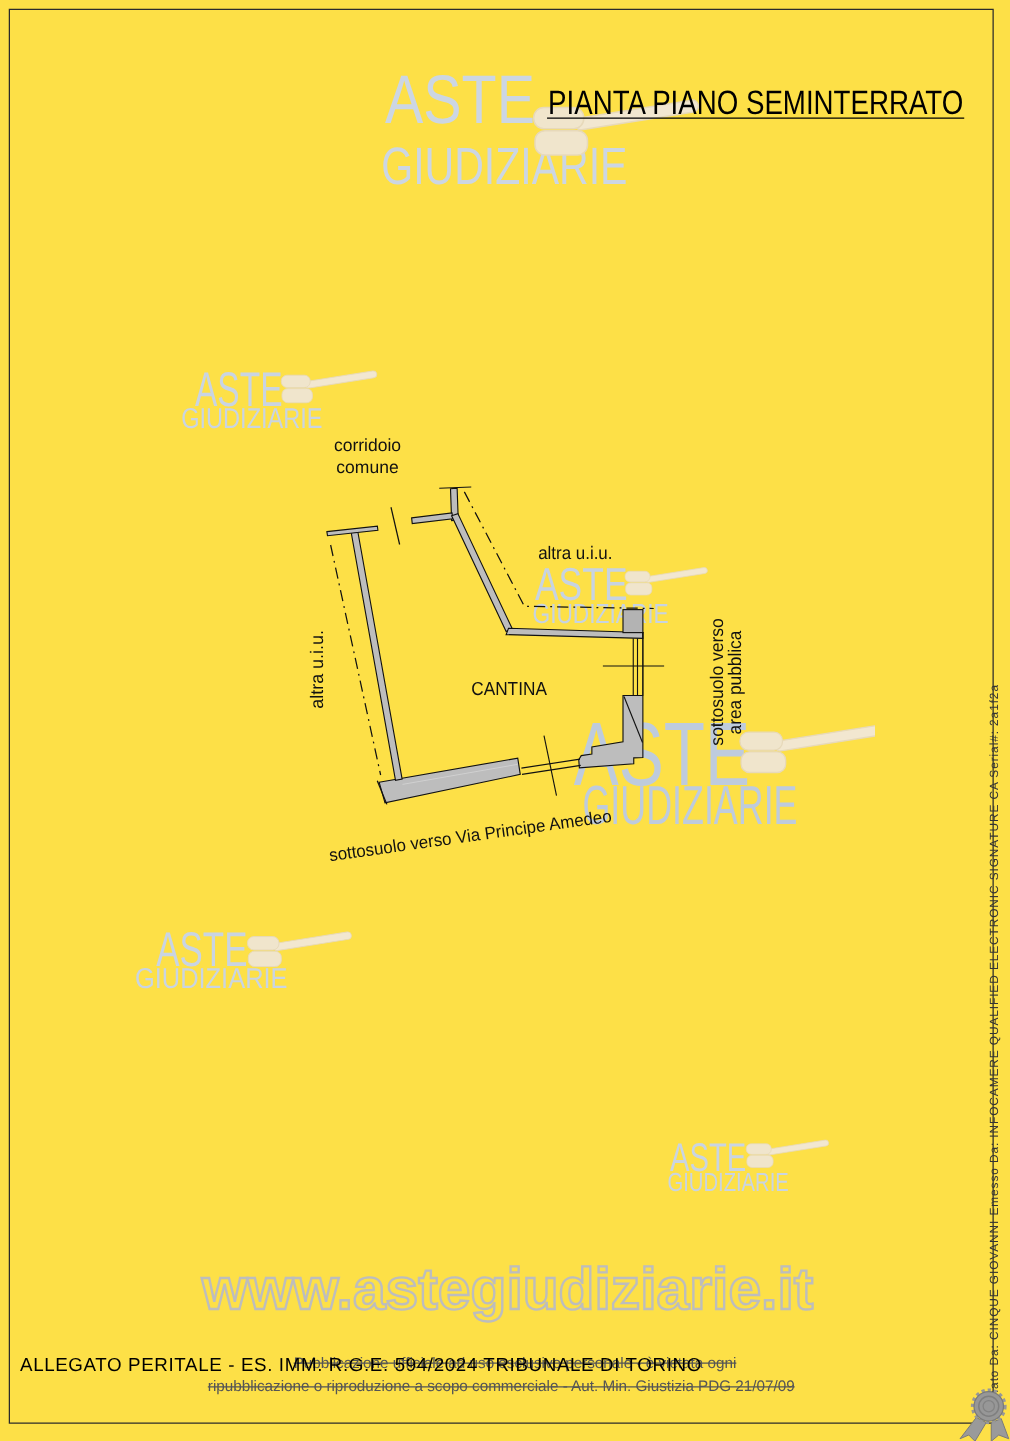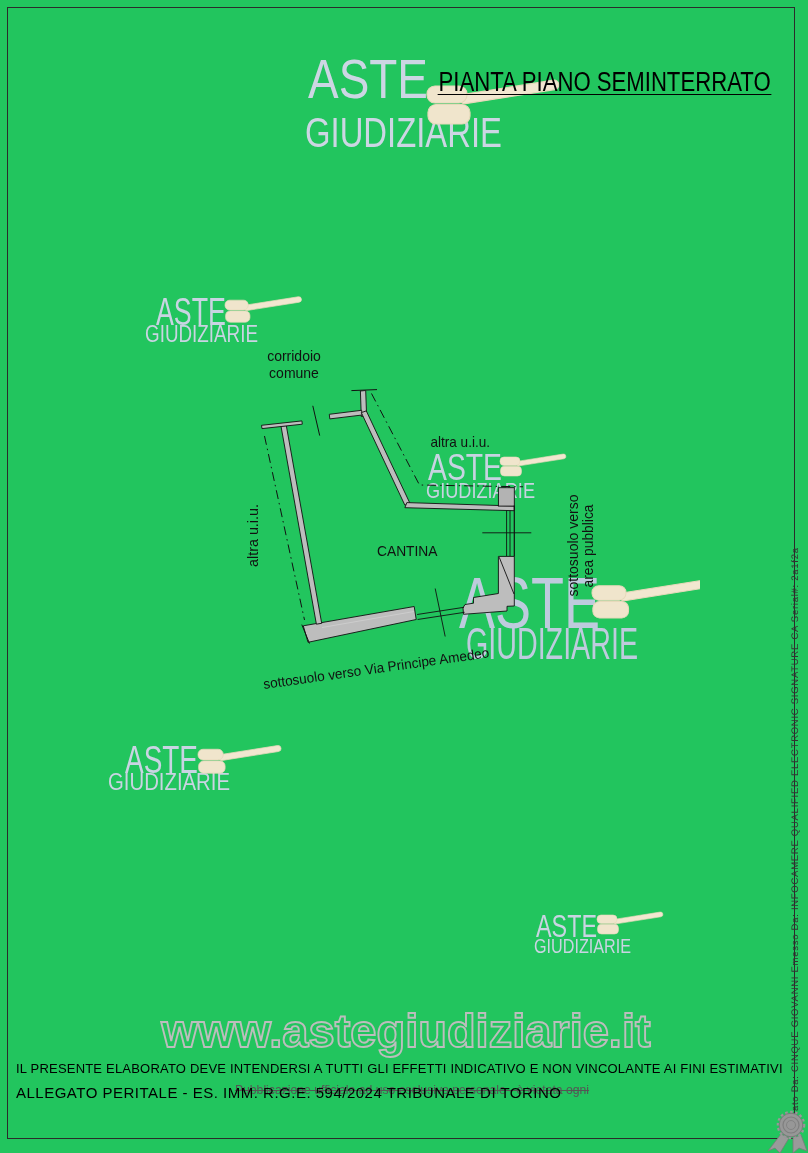--- a/index.html
+++ b/index.html
@@ -1,17 +1,17 @@
 <!DOCTYPE html>
 <html><head>
 <meta charset="utf-8">
 <style>
   html,body{margin:0;padding:0;background:#fff;}
   #page{position:relative;width:808px;height:1153px;overflow:hidden;
-        font-family:"Liberation Sans",sans-serif;background:#22c55e;}
+        font-family:"Liberation Sans",sans-serif;background:#fde047;}
   .abs{position:absolute;}
 </style>
 </head>
 <body>
 <div id="page">
 
 <svg width="0" height="0" style="position:absolute">
   <defs>
     <g id="gavel">
       <g transform="translate(33,16) rotate(-9)">
@@ -122,22 +122,22 @@
 
   <text x="0" y="0" font-size="14" fill="#111" transform="translate(34,349) rotate(-8)" textLength="228" lengthAdjust="spacingAndGlyphs">sottosuolo verso Via Principe Amedeo</text>
 </svg>
 
 <svg class="abs" style="left:146px;top:998px" width="520" height="62" viewBox="0 0 520 62">
   <text x="260" y="49" font-size="47" font-weight="bold" text-anchor="middle" fill="#ffffff" fill-opacity="0" stroke="#bdbdbd" stroke-width="1.9" font-family="Liberation Sans">www.astegiudiziarie.it</text>
 </svg>
 
 <div class="abs" style="left:0;top:1083px;width:824px;text-align:center;font-size:12.2px;color:#555;text-decoration:line-through;">Pubblicazione ufficiale ad uso esclusivo personale - è vietata ogni</div>
 
+<div class="abs" style="left:0;top:1102px;width:802px;text-align:center;font-size:12.2px;color:#555;text-decoration:line-through;">ripubblicazione o riproduzione a scopo commerciale - Aut. Min. Giustizia PDG 21/07/09</div>
 
-<div class="abs" style="left:16px;top:1060.5px;font-size:13px;color:#000;letter-spacing:0.2px;">IL PRESENTE ELABORATO DEVE INTENDERSI A TUTTI GLI EFFETTI INDICATIVO E NON VINCOLANTE AI FINI ESTIMATIVI</div>
 
 <div class="abs" style="left:16px;top:1084px;font-size:15px;color:#000;letter-spacing:0.5px;">ALLEGATO PERITALE - ES. IMM. R.G.E. 594/2024 TRIBUNALE DI TORINO</div>
 
 
 <svg class="abs" style="left:780px;top:540px" width="28" height="600" viewBox="0 0 28 600">
   <text x="0" y="0" font-size="9.5" fill="#333" text-rendering="geometricPrecision" transform="translate(18,593) rotate(-90)" textLength="585" lengthAdjust="spacing" font-family="Liberation Sans">Firmato Da: CINQUE GIOVANNI Emesso Da: INFOCAMERE QUALIFIED ELECTRONIC SIGNATURE CA Serial#: 2a1f2a</text>
 </svg>
 
 <svg class="abs" style="left:765px;top:1105px" width="43" height="48" viewBox="0 0 43 48">
   <g>

